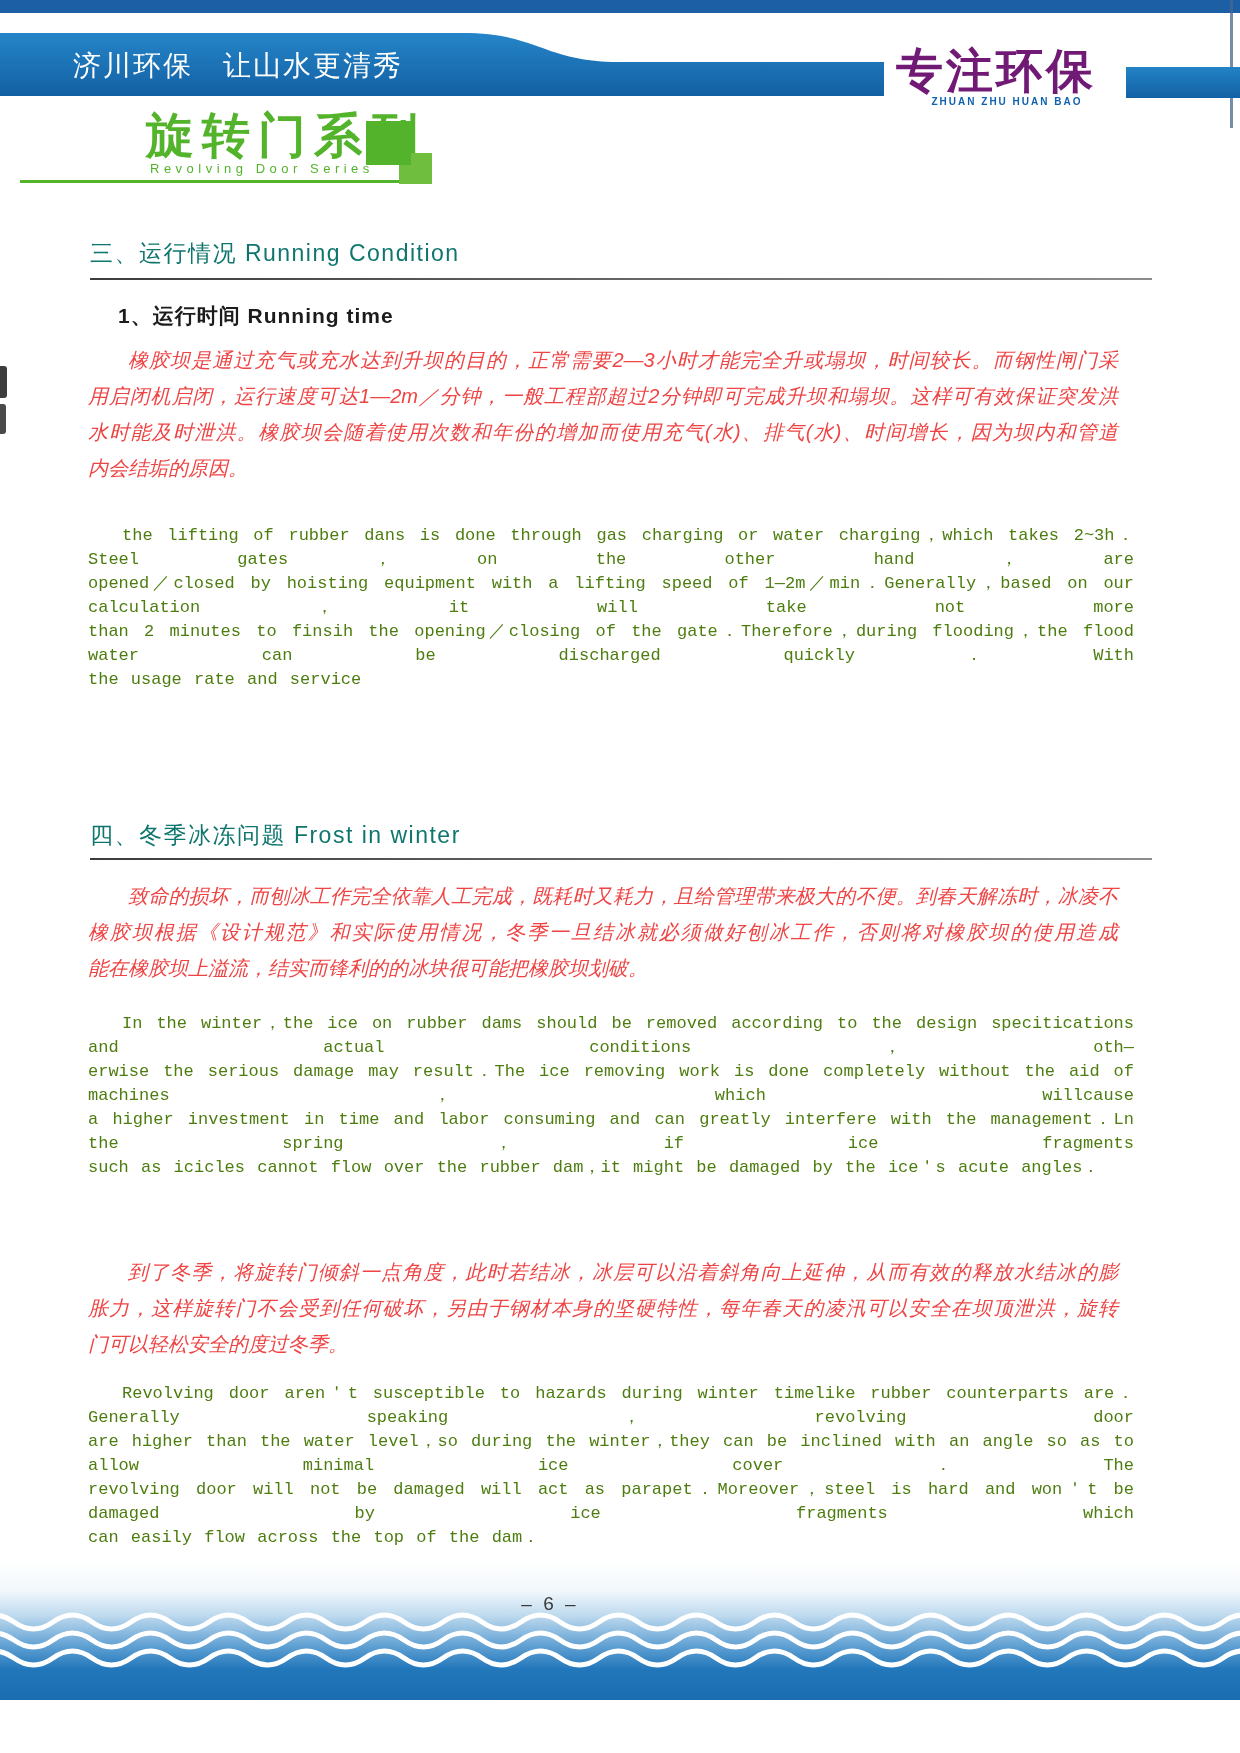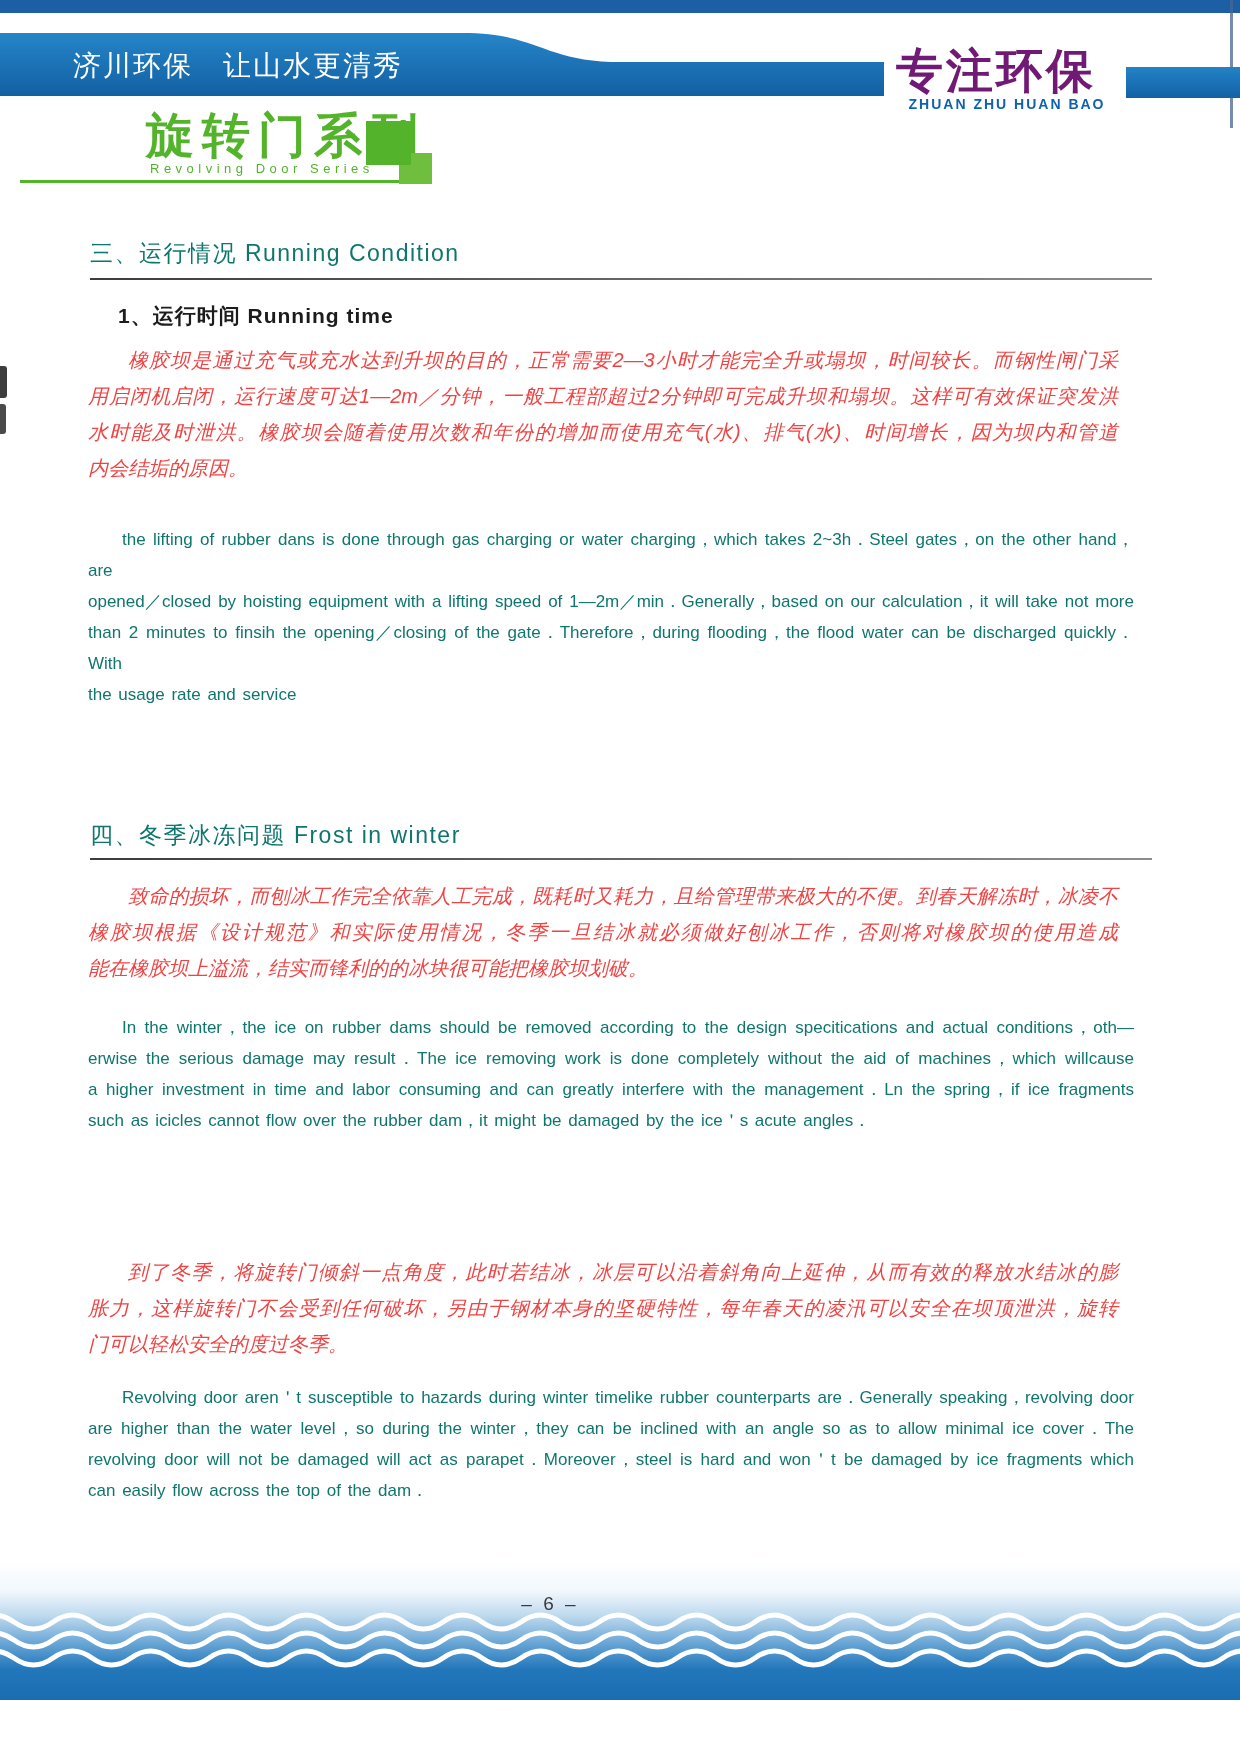--- a/index.html
+++ b/index.html
@@ -17,21 +17,21 @@
     font-size:28px;line-height:36px;color:#ffffff;letter-spacing:2px;font-weight:500;
     white-space:nowrap;
     margin-left:7px;
   }
   .logo-title{
     position:absolute;left:896px;top:40px;width:230px;
     font-size:47px;font-weight:900;color:#701a75;letter-spacing:3px;white-space:nowrap;
   }
   .logo-subtitle{
     position:absolute;left:894px;top:96px;width:226px;text-align:center;
-    font-size:14px;font-weight:700;color:#0f62ad;letter-spacing:2px;white-space:nowrap;
+    font-size:10px;font-weight:700;color:#0f62ad;letter-spacing:2px;white-space:nowrap;
   }
   .logo-right-bar{
     position:absolute;left:1126px;top:67px;width:114px;height:31px;
     background:linear-gradient(#2383c6,#1261a4);
   }
   
   .series-title{
     position:absolute;left:146px;top:104px;
     font-size:48px;font-weight:800;color:#53b42c;letter-spacing:8px;white-space:nowrap;
   }
@@ -62,22 +62,22 @@
   .para-zh{width:1030px;}
   .para-en{width:1046px;}
   .p-zh1{top:342px;}  .p-en1{top:524px;}
   .p-zh2{top:878px;}  .p-en2{top:1012px;}
   .p-zh3{top:1254px;} .p-en3{top:1382px;}
   .zh-line{
     font-size:20px;line-height:36px;color:#ef4444;
     text-align:justify;text-align-last:justify;font-style:italic;
   }
   .en-line{
-    font-size:17px;line-height:31px;color:#0f766e;word-spacing:2px;
-    text-align:justify;text-align-last:justify;
+    font-size:17px;line-height:24px;color:#4d7c0f;word-spacing:2px;
+    text-align:justify;text-align-last:justify;font-family:Liberation Mono, monospace;
   }
   .zh-line:first-child,.en-line:first-child{text-indent:2em;}
   .zh-line:last-child,.en-line:last-child{text-align-last:left;}
   
   .page-num{
     position:absolute;left:0;top:1593px;width:1100px;text-align:center;
     font-size:19px;color:#3a3a3a;letter-spacing:3px;z-index:3;
   }
   .footer-wave{position:absolute;left:0;top:1560px;z-index:2;}
   

